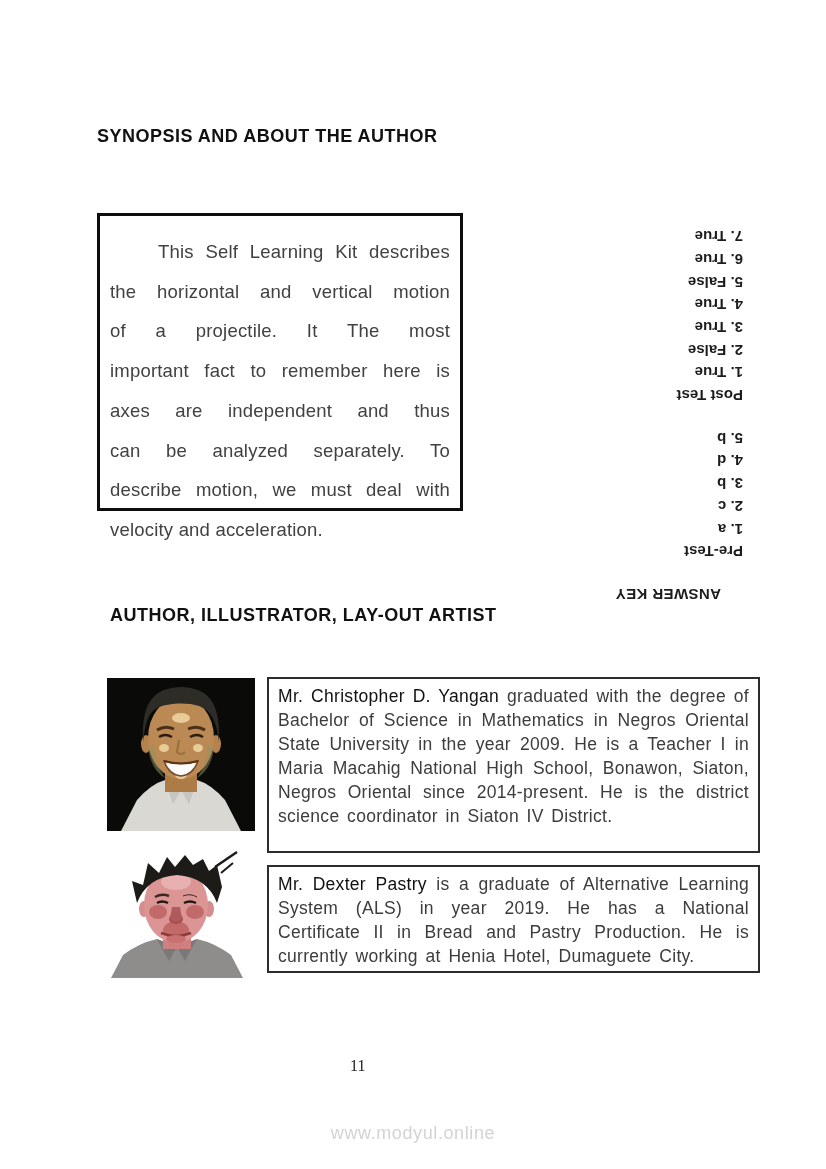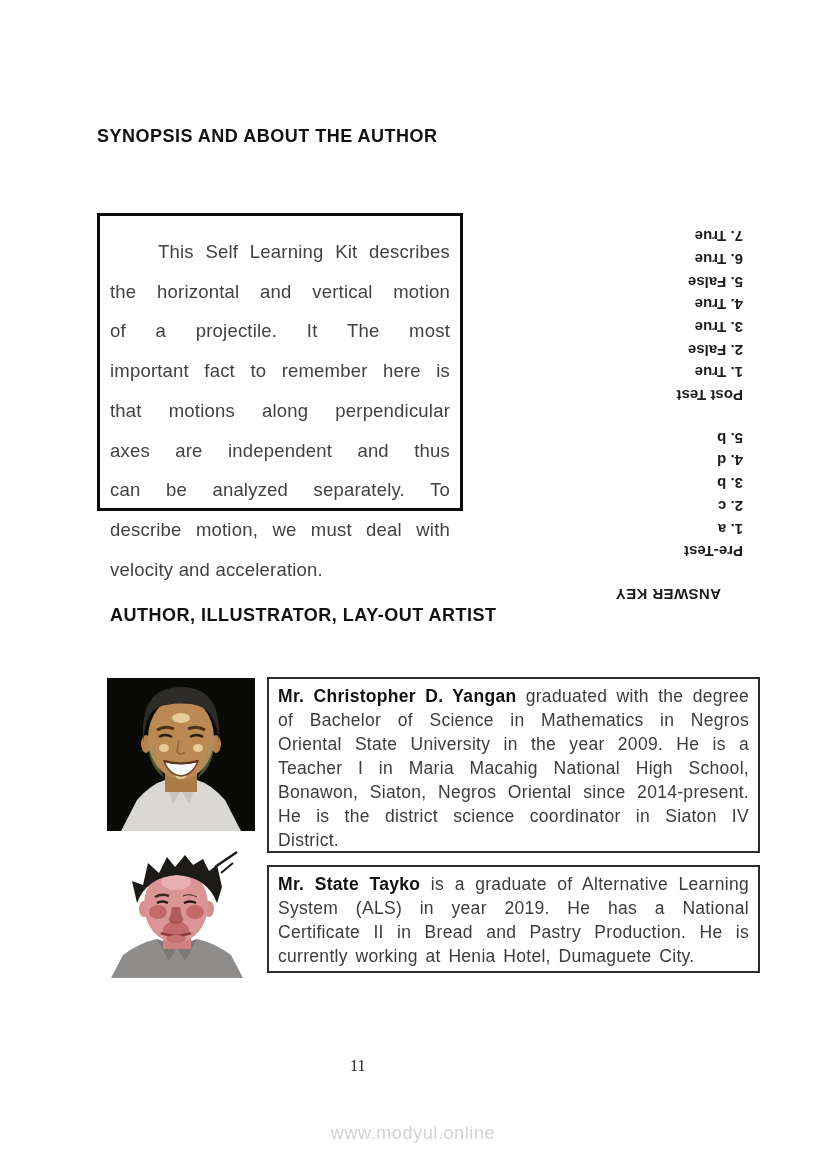--- a/index.html
+++ b/index.html
@@ -33,21 +33,21 @@
   .ak-gap{height:20px;}
   
   .bio-box{
     left:267px;width:493px;box-sizing:border-box;border:2px solid #2c2c2c;
     padding:5px 9px;overflow:hidden;
   }
   .bio-text{
     font-size:17.5px;line-height:24px;color:#3c3c3c;letter-spacing:.3px;word-spacing:2.5px;
     text-align:justify;
   }
-  .bio-name{font-weight:bold;color:#111;}
+  .bio-name{font-weight:normal;color:#111;}
   .photo-frame{line-height:0;}
   .pageno{
     left:350px;top:1057px;width:80px;text-align:left;
     font-family:"Liberation Serif",serif;font-size:16px;color:#222;
   }
   .watermark{
     left:0;right:0;top:1123px;text-align:center;
     font-size:18px;color:#d3d3d3;letter-spacing:.6px;
   }
 </style>
@@ -57,21 +57,20 @@
 <div id="page">
 
   <div class="abs heading" style="left:97px;top:126px;">SYNOPSIS AND ABOUT THE AUTHOR</div>
 
   <div class="abs syn-box">
 
   <div class="syn-line syn-first">This Self Learning Kit describes</div>
       <div class="syn-line">the horizontal and vertical motion</div>
       <div class="syn-line">of a projectile.  It The most</div>
       <div class="syn-line">important fact to remember here is</div>
-      <div class="syn-line">that motions along perpendicular</div>
       <div class="syn-line">axes are independent and thus</div>
       <div class="syn-line">can be analyzed separately. To</div>
       <div class="syn-line">describe motion, we must deal with</div>
       <div class="syn-line syn-last">velocity and acceleration.</div>
     </div>
 
   <div class="abs answer-key">
 
   <div class="ak-line ak-title">ANSWER KEY</div>
       <div class="ak-gap"></div>
@@ -146,19 +145,19 @@
       <path d="M52,48 Q59,44 66,47" stroke="#3a2a20" stroke-width="2.5" fill="none"></path>
       <path d="M80,47 Q87,44 94,48" ststroke-width="2.5" stroke="#3a2a20" fill="none"></path>
       <path d="M54,54 Q59,51 65,54" stroke="#241812" stroke-width="2.5" fill="none"></path>
       <path d="M81,54 Q87,51 93,54" stroke="#241812" stroke-width="2.5" fill="none"></path>
       <path d="M69,58 L67,70 Q73,75 79,70 L77,58 Z" fill="#b05b5b"></path>
       <path d="M58,84 Q73,90 88,84" stroke="#8e3b3b" stroke-width="2.5" fill="none"></path>
       <ellipse cx="73" cy="90" rx="10" ry="4" fill="#c97070"></ellipse>
     </svg>
   </div>
   <div class="abs bio-box" style="top:865px;height:108px;">
-    <div class="bio-text"><span class="bio-name">Mr. State Tayko</span><span> is a graduate of Alternative Learning System (ALS) in year 2019. He has a National Certificate II in Bread and Pastry Production. He is currently working at Henia Hotel, Dumaguete City.</span></div>
+    <div class="bio-text"><span class="bio-name">Mr. Dexter Pastry</span><span> is a graduate of Alternative Learning System (ALS) in year 2019. He has a National Certificate II in Bread and Pastry Production. He is currently working at Henia Hotel, Dumaguete City.</span></div>
   </div>
 
   <div class="abs pageno">11</div>
   <div class="abs watermark">www.modyul.online</div>
 
 </div>
 
 </body></html>

